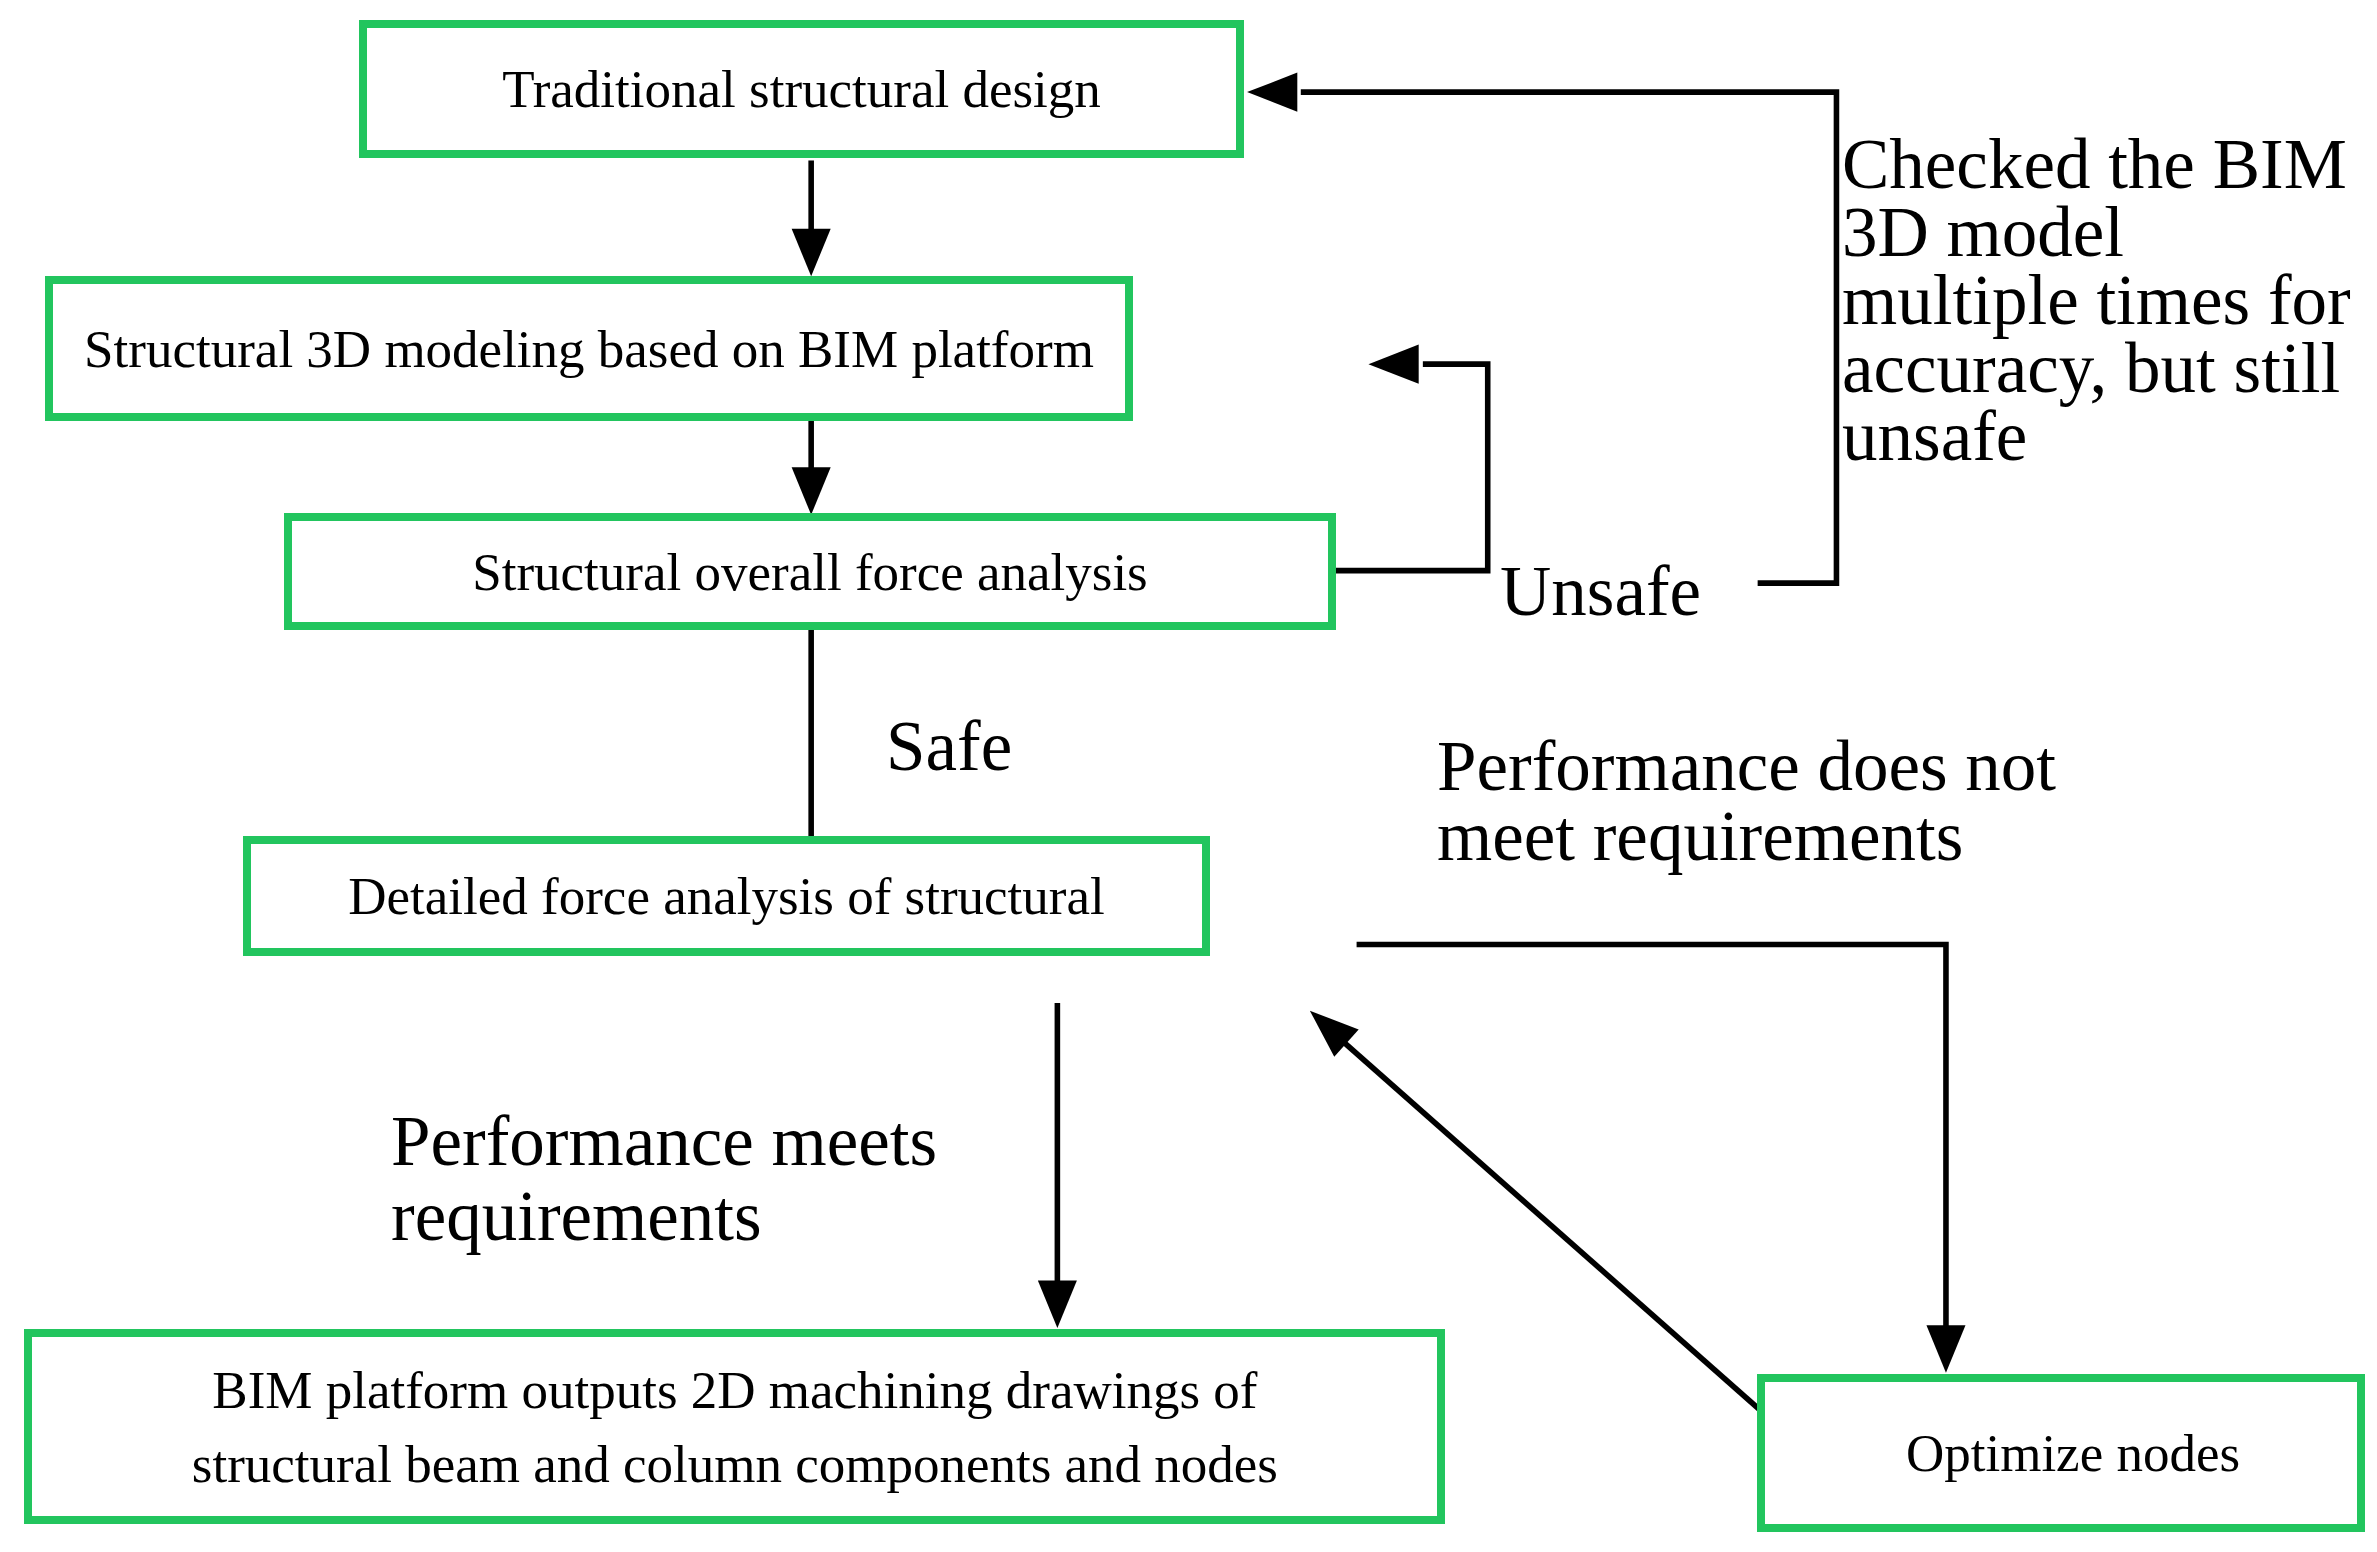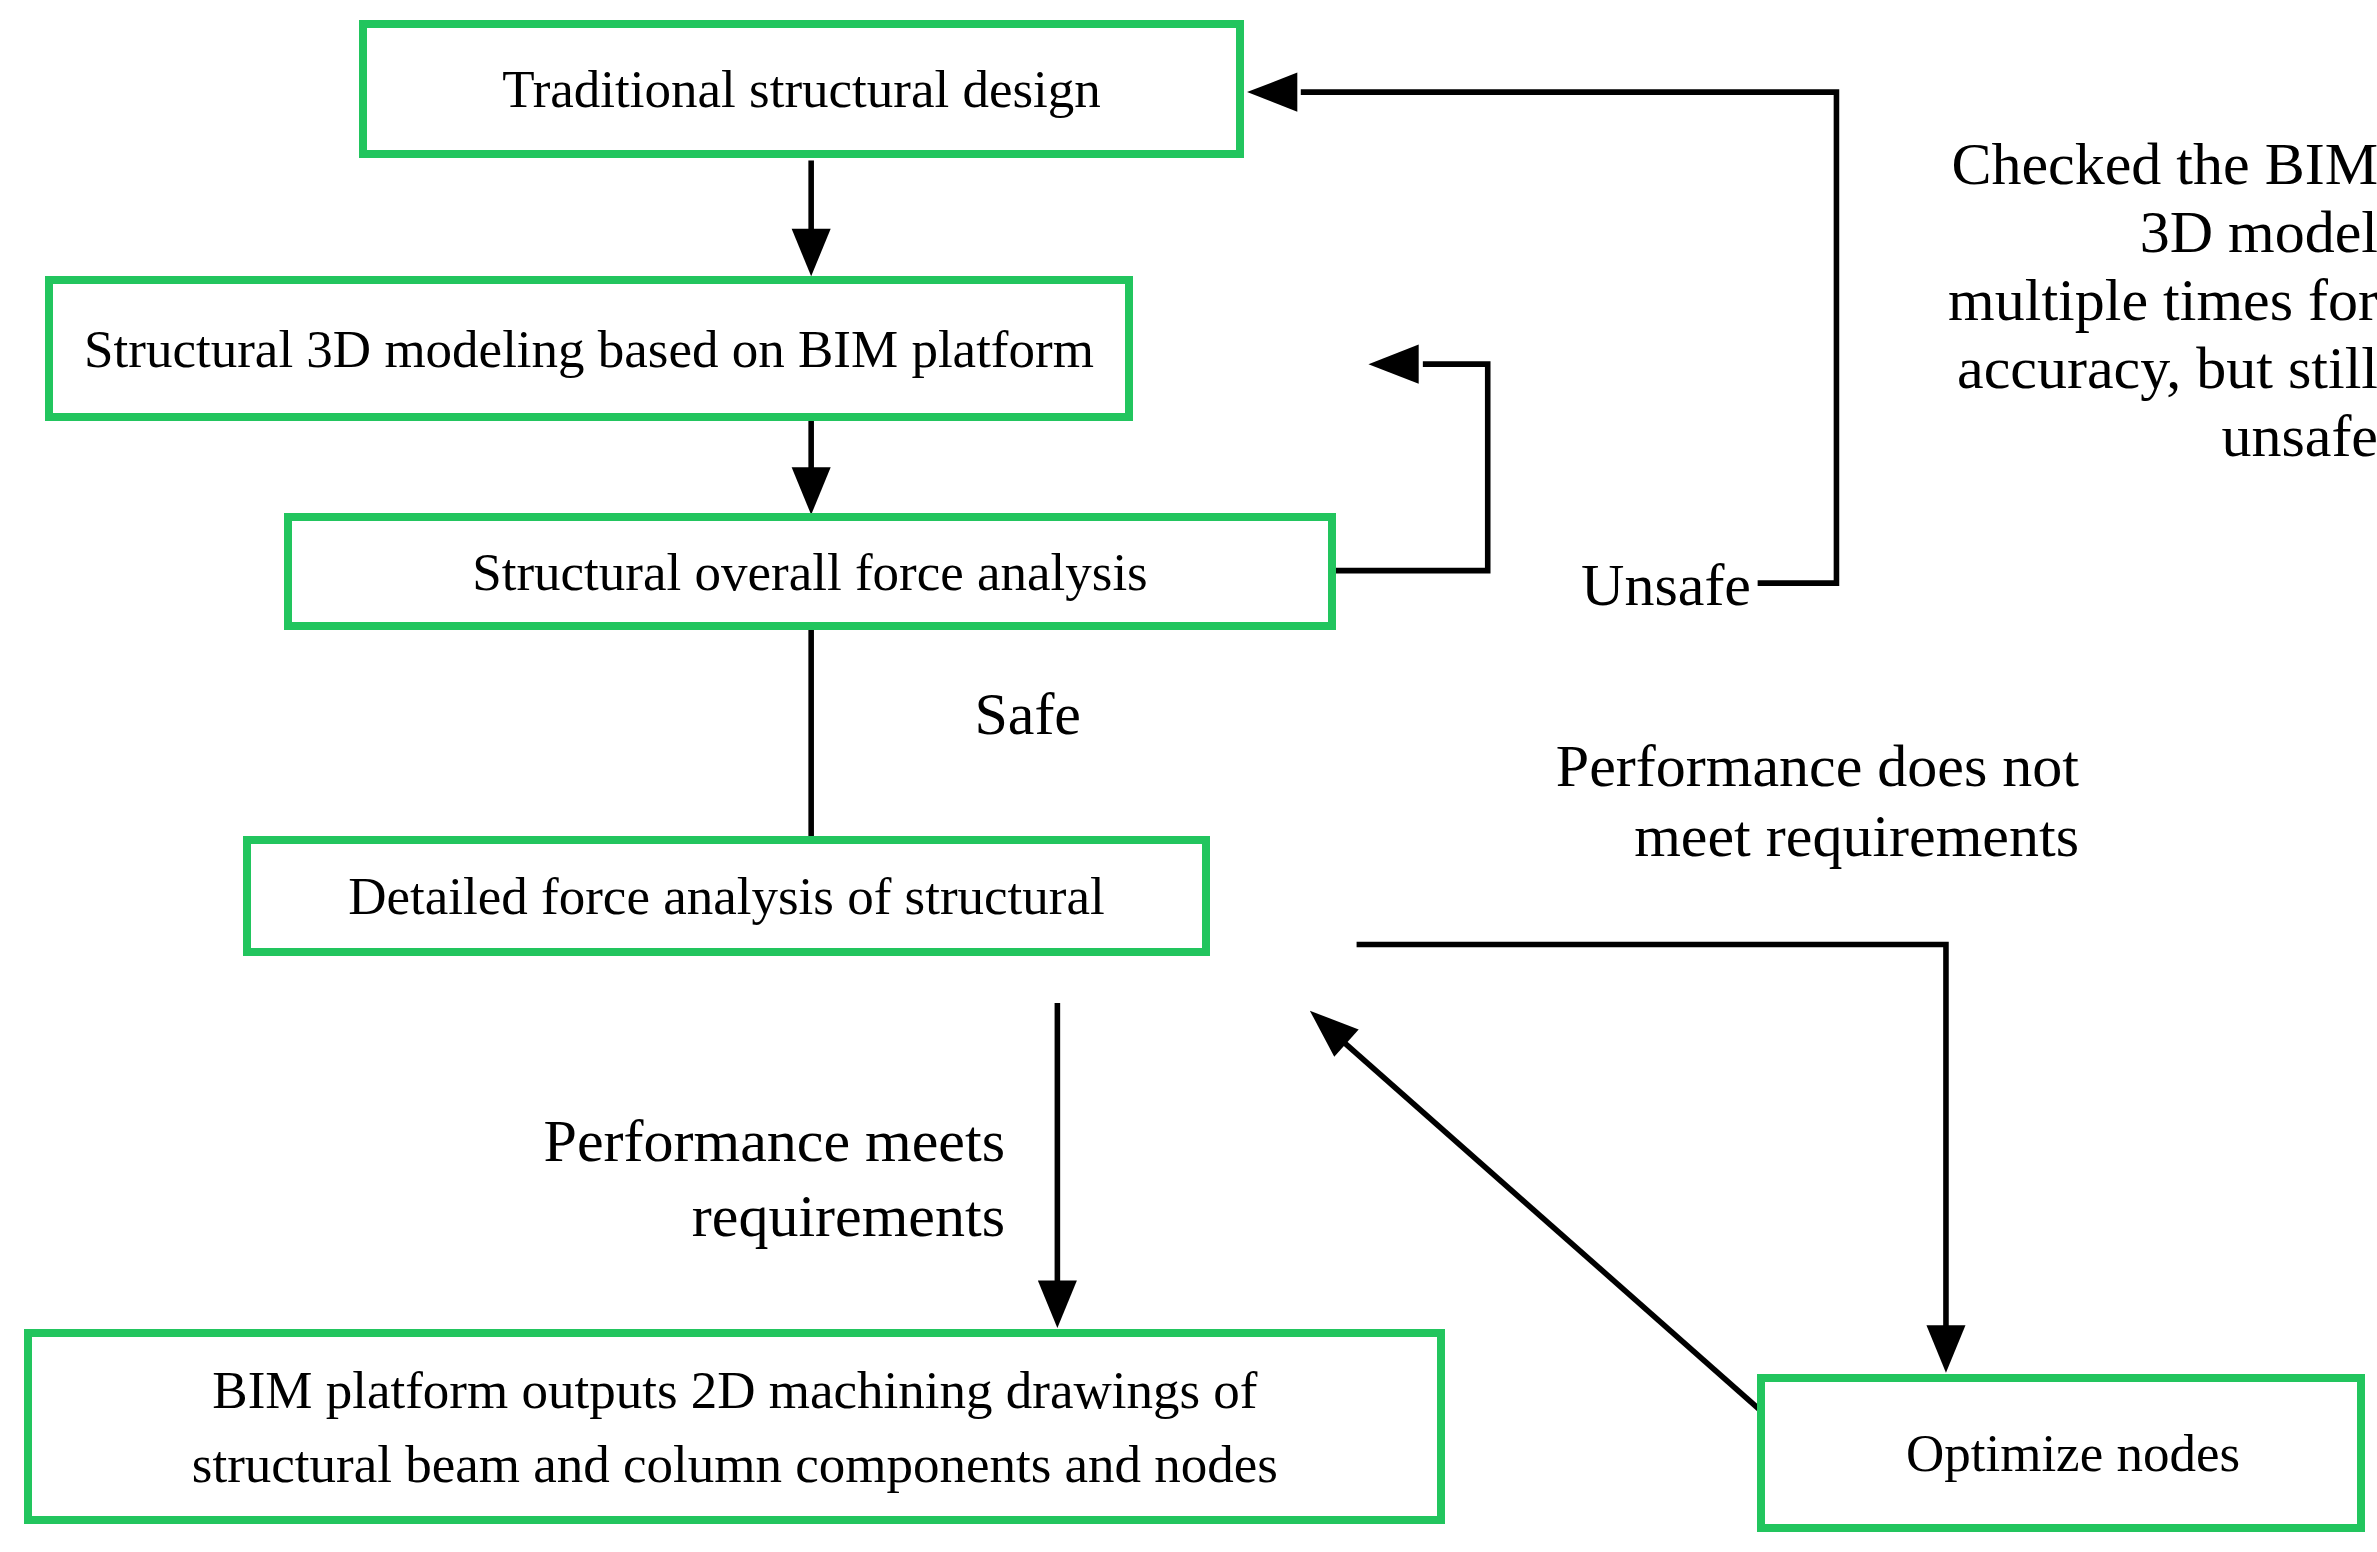--- a/index.html
+++ b/index.html
@@ -31,22 +31,22 @@
     display: flex;
     align-items: center;
     justify-content: center;
     text-align: center;
     font-size: 53px;
     line-height: 74px;
     z-index: 2;
   }
   .edge-label {
     position: absolute;
-    text-align: right;
-    font-size: 60px;
+    text-align: left;
+    font-size: 71px;
     z-index: 2;
     white-space: nowrap;
   }
   .multiline div { white-space: nowrap; }
   #label-checked   { line-height: 68px; }
   #label-perf-not  { line-height: 70px; }
   #label-perf-meet { line-height: 75px; }
   .box-inner { padding: 0 14px; }
 </style>
 </head>
@@ -105,21 +105,21 @@
     <div>
       <div>BIM platform outputs 2D machining drawings of</div>
       <div>structural beam and column components and nodes</div>
     </div>
   </div>
 
   <div class="node" style="left:1757px; top:1374px; width:608px; height:158px;padding-left:24px;">
     <span class="box-inner">Optimize nodes</span>
   </div>
 
-  <div class="edge-label" style="left:886px; top:680px; width:195px;">Safe</div>
+  <div class="edge-label" style="left:886px; top:706px; width:195px;">Safe</div>
 
   <div class="edge-label" style="left:1500px; top:551px; width:251px;">Unsafe</div>
 
   <div class="edge-label multiline" id="label-checked" style="left:1842px; top:130px; width:536px;">
     <div>Checked the BIM</div>
     <div>3D model</div>
     <div>multiple times for</div>
     <div>accuracy, but still</div>
     <div>unsafe</div>
   </div>

